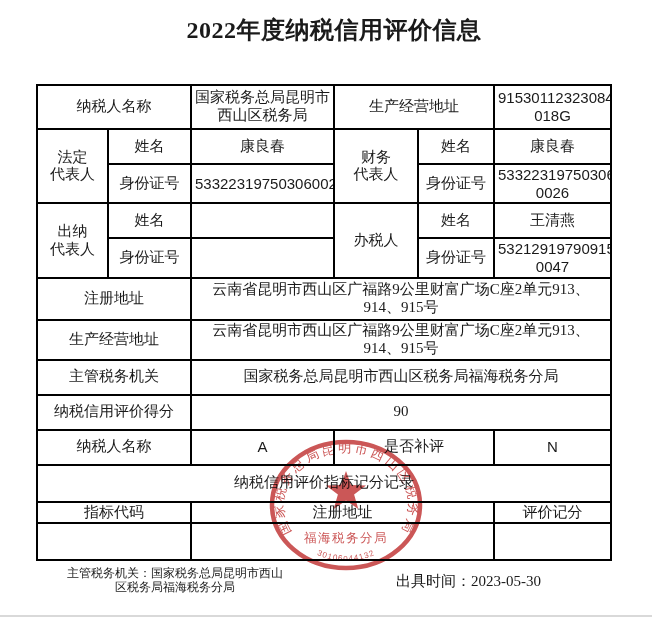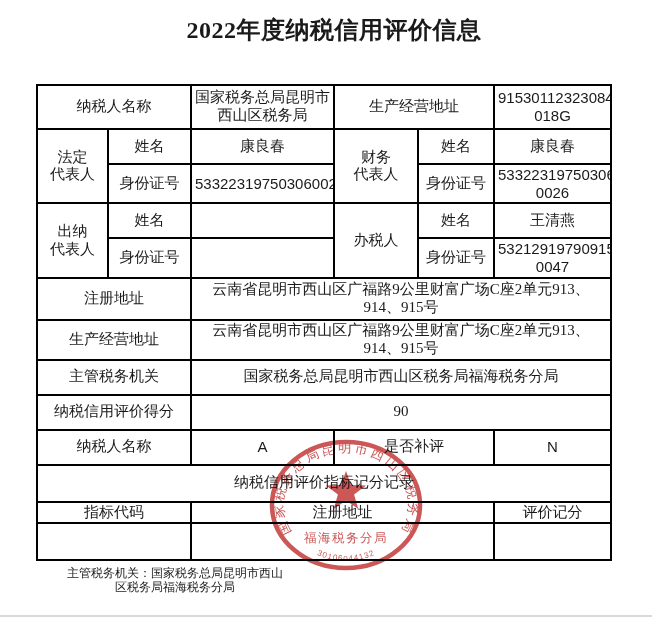--- a/index.html
+++ b/index.html
@@ -197,16 +197,19 @@
     </text>
     <text x="0" y="37" text-anchor="middle" font-size="12.5" letter-spacing="1.5" fill="#c43f3f" font-family="Liberation Serif, serif">福海税务分局</text>
     <text font-size="8" letter-spacing="1" fill="#c43f3f" text-anchor="middle" font-family="Liberation Sans, sans-serif">
       <textPath href="#arcBottom" startOffset="50%">5301060441327</textPath>
     </text>
   </svg>
 
   <div class="footer-authority">主管税务机关：国家税务总局昆明市西山
 区税务局福海税务分局</div>
 
+  <div class="footer-issue">
+    <span>出具时间：</span><span>2023-05-30</span>
+  </div>
 
   <div class="bottom-edge"></div>
 
 </div>
 
 </body></html>

